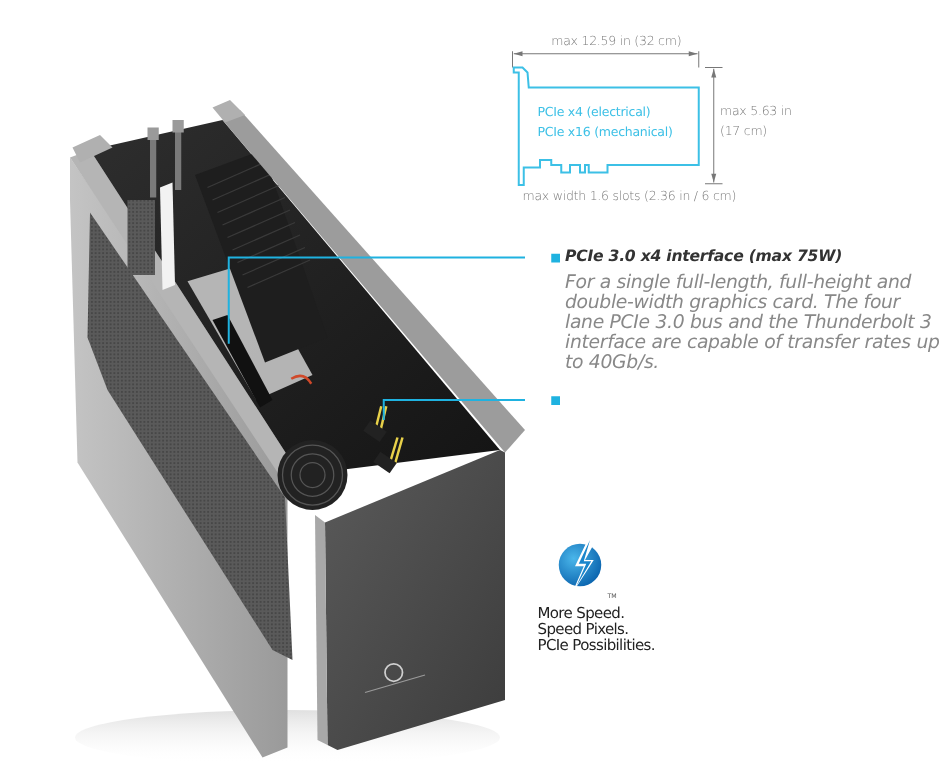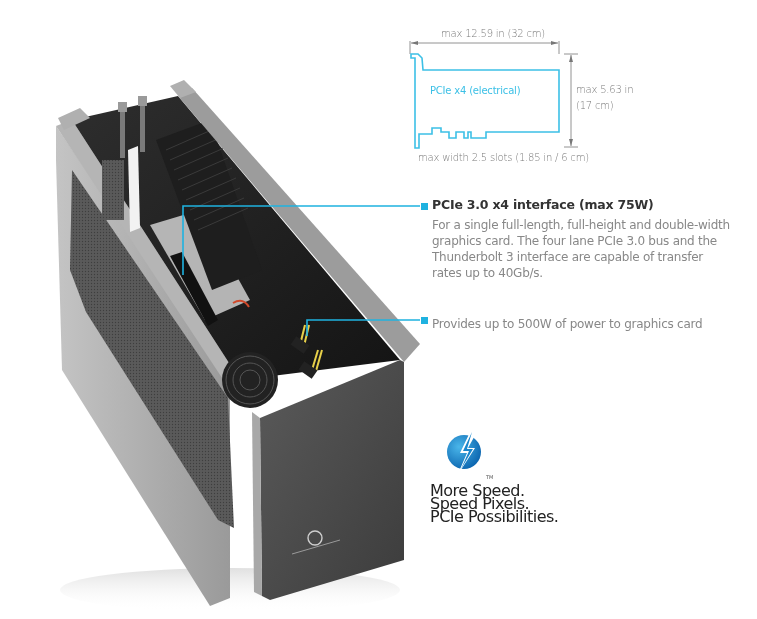--- a/index.html
+++ b/index.html
@@ -9,30 +9,30 @@
   .product { position: absolute; left: 0; top: 0; width: 430px; height: 619px; }
   .product svg { position: absolute; left: 0; top: 0; }
 
   
   .diagram { position: absolute; left: 396px; top: 20px; width: 240px; height: 150px; }
   .diagram svg { position: absolute; left: 0; top: 0; }
   .dim-text { position: absolute; font-size: 10px; color: #7a7a7a; white-space: nowrap; font-family: "DejaVu Sans", sans-serif; font-weight: 300; letter-spacing: -0.2px; }
   .card-text { position: absolute; font-size: 10px; color: #3cc0e6; white-space: nowrap; font-family: "DejaVu Sans", sans-serif; line-height: 16px; letter-spacing: -0.2px; }
 
   
-  .callout { position: absolute; left: 432px; }
+  .callout { position: absolute; left: 452px; font-style: italic; }
   .callout .bullet { position: absolute; left: -11px; top: 6px; width: 7px; height: 7px; background: #1fb2e0; }
   .callout .title { font-size: 12.5px; font-weight: bold; color: #333333; font-family: "DejaVu Sans", sans-serif; letter-spacing: -0.2px; white-space: nowrap; }
-  .callout .desc { margin-top: 5px; font-size: 12px; color: #888888; font-family: "DejaVu Sans", sans-serif; line-height: 16px; letter-spacing: -0.25px; width: 300px; }
+  .callout .desc { margin-top: 5px; font-size: 15px; color: #888888; font-family: "DejaVu Sans", sans-serif; line-height: 16px; letter-spacing: -0.25px; width: 300px; }
 
   
   .tb { position: absolute; left: 428px; top: 422px; width: 140px; }
   .tb .logo { position: absolute; left: 10px; top: 0; width: 60px; height: 60px; }
   .tb .tm { position: absolute; left: 58px; top: 52px; font-size: 5px; color: #555; font-family: "DejaVu Sans", sans-serif; }
-  .tb .tagline { position: absolute; left: 2px; top: 62px; font-size: 16px; color: #222222; line-height: 13px; font-family: "DejaVu Sans", sans-serif; letter-spacing: -0.5px; white-space: nowrap; }
+  .tb .tagline { position: absolute; left: 2px; top: 62px; font-size: 12px; color: #222222; line-height: 13px; font-family: "DejaVu Sans", sans-serif; letter-spacing: -0.5px; white-space: nowrap; }
 </style>
 </head>
 <body>
 
 <div class="product">
   <svg width="430" height="619" viewBox="0 0 430 619">
     <defs>
       <linearGradient id="shadowG" x1="0" y1="0" x2="0" y2="1">
         <stop offset="0" stop-color="#d8d8d8" stop-opacity="0.8"></stop>
         <stop offset="1" stop-color="#ffffff" stop-opacity="0"></stop>
@@ -144,33 +144,33 @@
     <line x1="168" y1="127" x2="182" y2="127" stroke="#777" stroke-width="0.8"></line>
     <line x1="175" y1="35" x2="175" y2="126" stroke="#777" stroke-width="0.8"></line>
     <polygon points="175,35 173,42 177,42" fill="#777"></polygon>
     <polygon points="175,126 173,119 177,119" fill="#777"></polygon>
 
     <path d="M15,34 L22,34 L26,38 L27,50 L163,50 L163,112 L90,112 L90,118 L75,118 L75,112 L72,112 L72,118 L68,118 L68,112 L60,112 L60,118 L53,118 L53,112 L45,112 L45,108 L36,108 L36,114 L23,114 L23,128 L19,128 L19,38 L15,38 Z" fill="none" stroke="#3cc0e6" stroke-width="1.6" stroke-linejoin="miter"></path>
   </svg>
   <span class="dim-text" style="left:45px;top:8px;">max 12.59 in (32 cm)</span>
   <span class="dim-text" style="left:180px;top:64px;">max 5.63 in</span>
   <span class="dim-text" style="left:180px;top:80px;">(17 cm)</span>
-  <span class="dim-text" style="left:22px;top:132px;">max width 2.5 slots (1.85 in / 6 cm)</span>
+  <span class="dim-text" style="left:22px;top:132px;">max width 1.6 slots (2.36 in / 6 cm)</span>
   <span class="card-text" style="left:34px;top:63px;">PCIe x4 (electrical)</span>
+  <span class="card-text" style="left:34px;top:79px;">PCIe x16 (mechanical)</span>
 </div>
 
 <div class="callout" style="top:197px;">
   <span class="bullet"></span>
   <div class="title">PCIe 3.0 x4 interface (max 75W)</div>
   <div class="desc">For a single full-length, full-height and double-width graphics card. The four lane PCIe 3.0 bus and the Thunderbolt 3 interface are capable of transfer rates up to 40Gb/s.</div>
 </div>
 
 <div class="callout" style="top:311px;">
   <span class="bullet"></span>
-  <div class="desc">Provides up to 500W of power to graphics card</div>
 </div>
 
 <div class="tb">
   <svg class="logo" viewBox="0 0 60 60">
     <defs>
       <radialGradient id="tbG" cx="0.35" cy="0.35" r="0.7">
         <stop offset="0" stop-color="#4ab6ea"></stop>
         <stop offset="1" stop-color="#0c66b0"></stop>
       </radialGradient>
     </defs>

